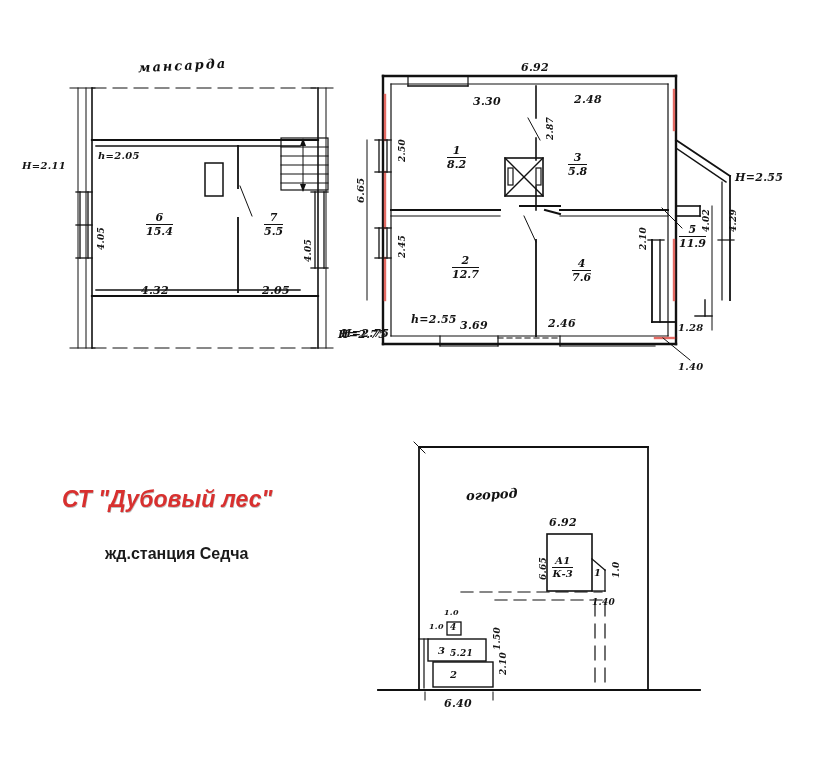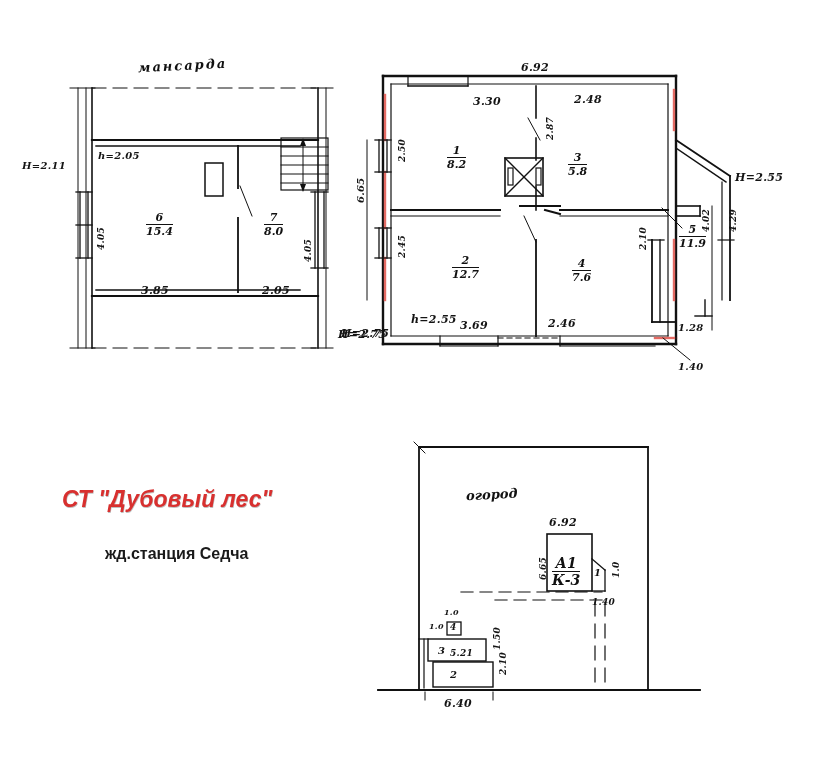--- a/index.html
+++ b/index.html
@@ -235,26 +235,26 @@
   <div class="lbl dim" style="left:22px;top:160px;">H=2.11</div>
   <div class="lbl dim" style="left:98px;top:150px;">h=2.05</div>
   <div class="lbl dim lg" style="left:338px;top:328px;">H=2.75</div>
 
   <div class="lbl roomnum" style="left:146px;top:212px;">
     <span class="n">6</span>
     <span class="a">15.4</span>
   </div>
   <div class="lbl roomnum" style="left:264px;top:212px;">
     <span class="n">7</span>
-    <span class="a">8.0</span>
+    <span class="a">5.5</span>
   </div>
 
   <div class="lbl dim sm rot90" style="left:96px;top:250px;">4.05</div>
   <div class="lbl dim sm rot90" style="left:303px;top:262px;">4.05</div>
-  <div class="lbl dim lg" style="left:141px;top:284px;">3.85</div>
+  <div class="lbl dim lg" style="left:141px;top:284px;">4.32</div>
   <div class="lbl dim lg" style="left:262px;top:284px;">2.05</div>
 
   <div class="lbl dim lg" style="left:521px;top:61px;">6.92</div>
   <div class="lbl dim lg" style="left:436px;top:95px;margin-left:37px;">3.30</div>
   <div class="lbl dim lg" style="left:574px;top:93px;">2.48</div>
   <div class="lbl dim sm rot90" style="left:397px;top:162px;">2.50</div>
   <div class="lbl dim rot90" style="left:355px;top:203px;">6.65</div>
   <div class="lbl dim sm rot90" style="left:397px;top:258px;">2.45</div>
   <div class="lbl dim sm rot90" style="left:545px;top:140px;">2.87</div>
   <div class="lbl dim lg" style="left:460px;top:319px;">3.69</div>
@@ -286,21 +286,21 @@
     <span class="a">7.6</span>
   </div>
   <div class="lbl roomnum" style="left:679px;top:224px;">
     <span class="n">5</span>
     <span class="a">11.9</span>
   </div>
 
   <div class="hdg" style="left:466px;top:487px;letter-spacing:0px;">огород</div>
   <div class="lbl dim lg" style="left:549px;top:516px;">6.92</div>
   <div class="lbl dim sm rot90" style="left:538px;top:580px;">6.65</div>
-  <div class="lbl roomnum" style="left:552px;top:556px;font-size:14px;">
+  <div class="lbl roomnum" style="left:552px;top:556px;font-size:10px;">
     <span class="n">А1</span>
     <span class="a">К-3</span>
   </div>
   <div class="lbl dim" style="left:594px;top:567px;">1</div>
   <div class="lbl dim sm rot90" style="left:611px;top:578px;">1.0</div>
   <div class="lbl dim sm" style="left:592px;top:597px;">1.40</div>
 
   <div class="lbl dim xs" style="left:444px;top:607px;">1.0</div>
   <div class="lbl dim xs" style="left:429px;top:621px;">1.0</div>
   <div class="lbl dim" style="left:450px;top:622px;font-size:9px;">4</div>

